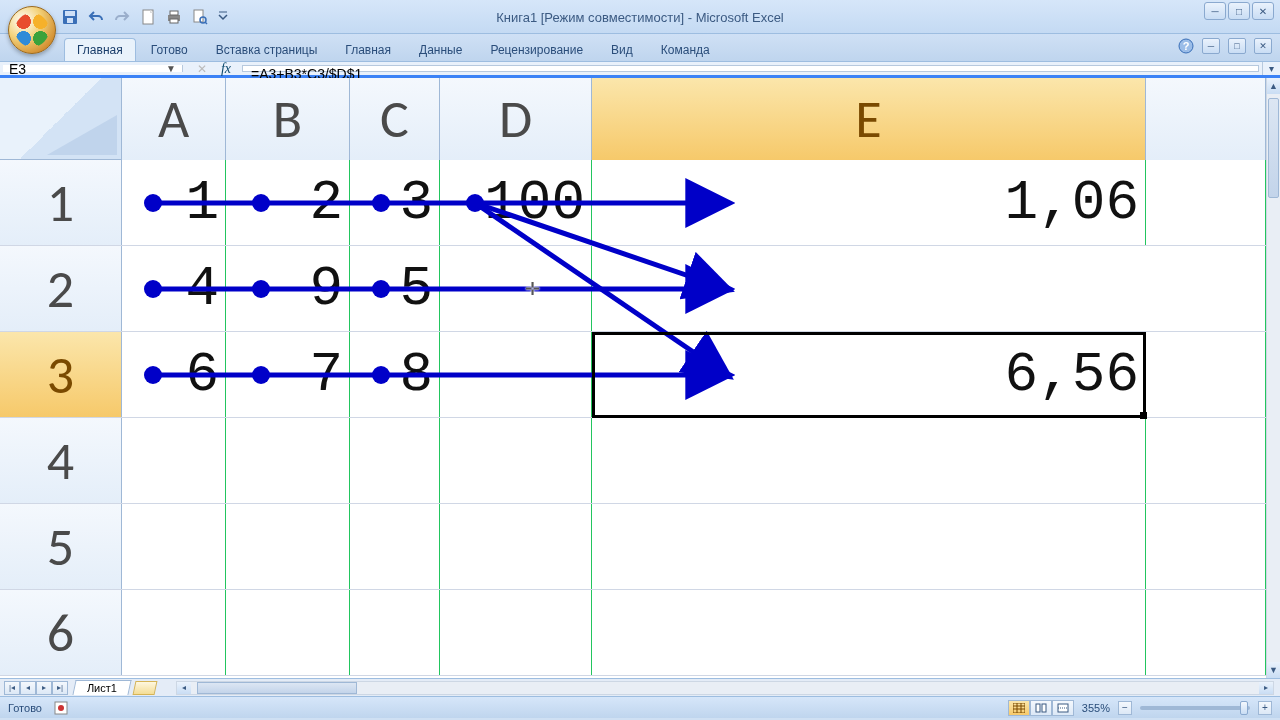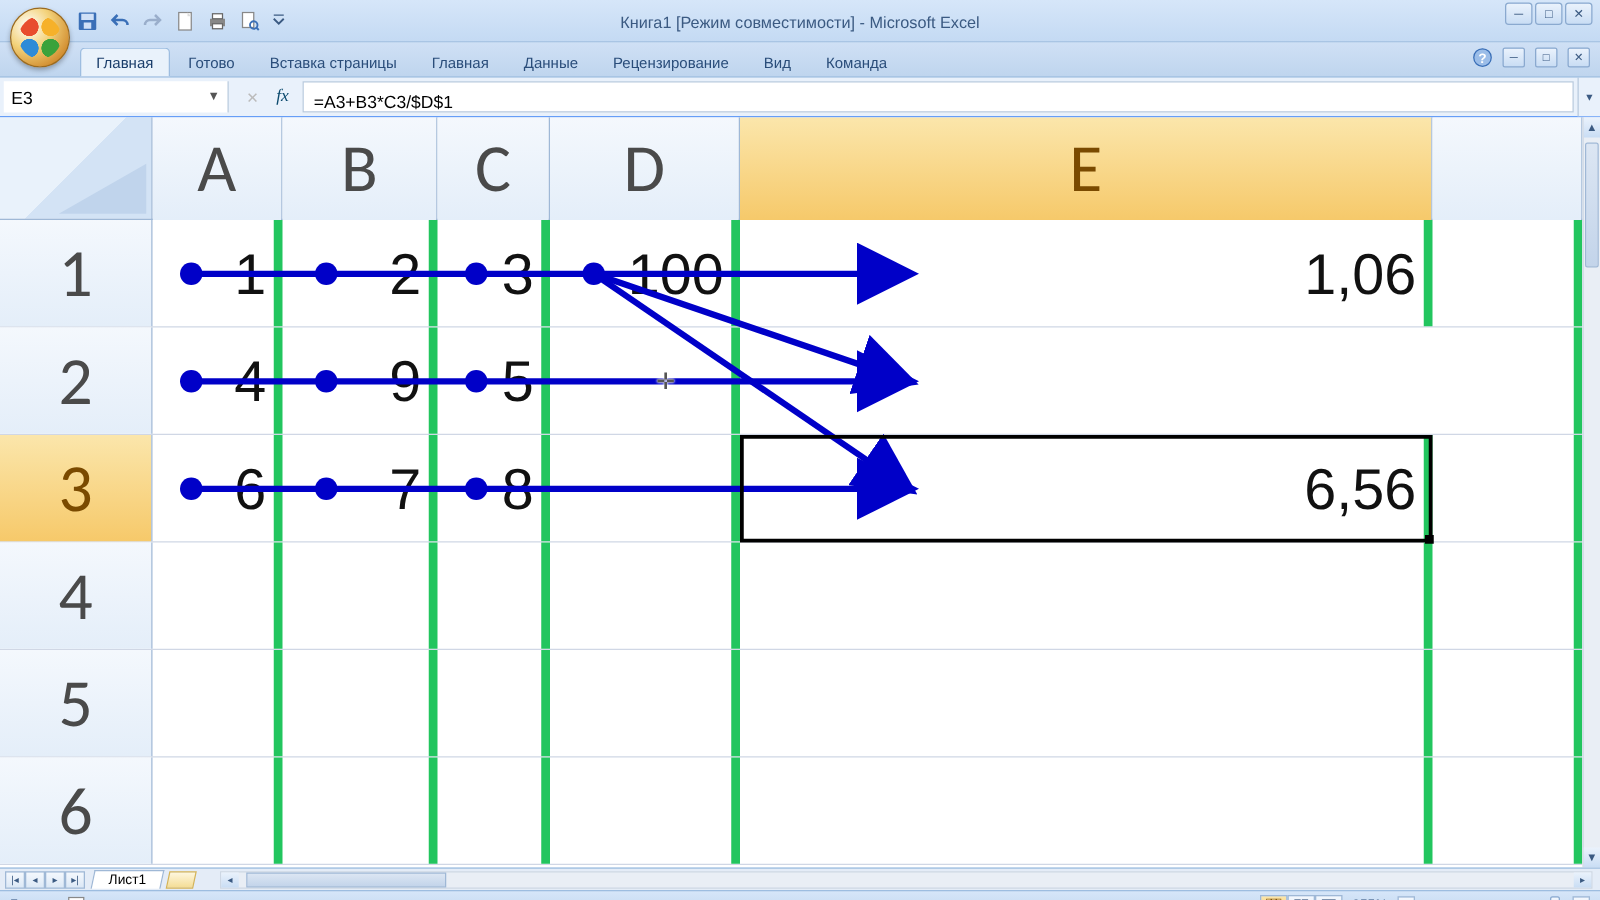--- a/index.html
+++ b/index.html
@@ -89,23 +89,23 @@
     width: 18px; height: 16px;
     background: linear-gradient(#eaf2fc,#c9ddf4);
     border: 1px solid #8aa9cf;
     border-radius: 2px;
     display:flex;align-items:center;justify-content:center;
     font-size:9px;color:#3b5a82;
   }
 
   
   .formula-bar {
-    height: 32px;
+    height: 16px;
     background: #e9f1fb;
-    border-bottom: 1px solid #3b82f6;
+    border-bottom: 3px solid #3b82f6;
     display: flex; align-items: stretch;
   }
   .name-box {
     width: 180px;
     border-right: 1px solid #b7c9de;
     display: flex; align-items: center;
     background: #fff;
     margin: 3px;
     padding: 0 6px;
     font-size: 14px;
@@ -114,21 +114,21 @@
   .name-box .dd { margin-left:auto; font-size:10px; color:#555; }
   .fx-btns { display:flex; align-items:center; gap:4px; padding:0 6px; }
   .fx-btns .b { width:20px;height:20px;display:flex;align-items:center;justify-content:center;font-size:12px;color:#666;border:1px solid transparent;border-radius:2px;}
   .fx-btns .fx { font-style: italic; font-family: "Times New Roman", serif; font-size:14px; color:#0c4a6e; }
   .formula-input {
     flex: 1;
     background: #fff;
     margin: 3px 3px 3px 0;
     padding: 0 8px;
     font-size: 14px;
-    display: flex; align-items: flex-end;
+    display: flex; align-items: flex-start;
     border: 1px solid #b7c9de;
   }
   .formula-expand {
     width: 18px; background:#e9f1fb; border-left:1px solid #b7c9de;
     display:flex;align-items:center;justify-content:center;font-size:10px;color:#3b5a82;
   }
 
   
   .sheet-area {
     position: relative;
@@ -184,24 +184,24 @@
   }
   .row.r3 .row-h { background: linear-gradient(#fbe6ab,#f6c96a); color:#7a4a00;}
   .row-h {
     width: 122px;
     background: linear-gradient(#f4f8fd,#e4eef9);
     border-right: 1px solid #9fb8d6;
     display:flex;align-items:center;justify-content:center;
     font-size: 54px; color:#4a4a4a; font-family: Calibri, sans-serif;
   }
   .cell {
-    border-right: 7px solid #22c55e;
+    border-right: 1px solid #22c55e;
     height: 100%;
     display:flex;align-items:center;
-    font-size: 46px; font-family: Liberation Sans, sans-serif; color:#111;
+    font-size: 56px; font-family: Liberation Mono, monospace; color:#111;
     padding: 0 6px;
   }
   .cell.num { justify-content:flex-end; }
   .cA2{width:104px;} .cB2{width:124px;} .cC2{width:90px;} .cD2{width:152px;} .cE2{width:554px;} .cRest2{flex:1;}
 
   
   .active-cell {
     position:absolute;
     left: 592px;
     top: 254px;

